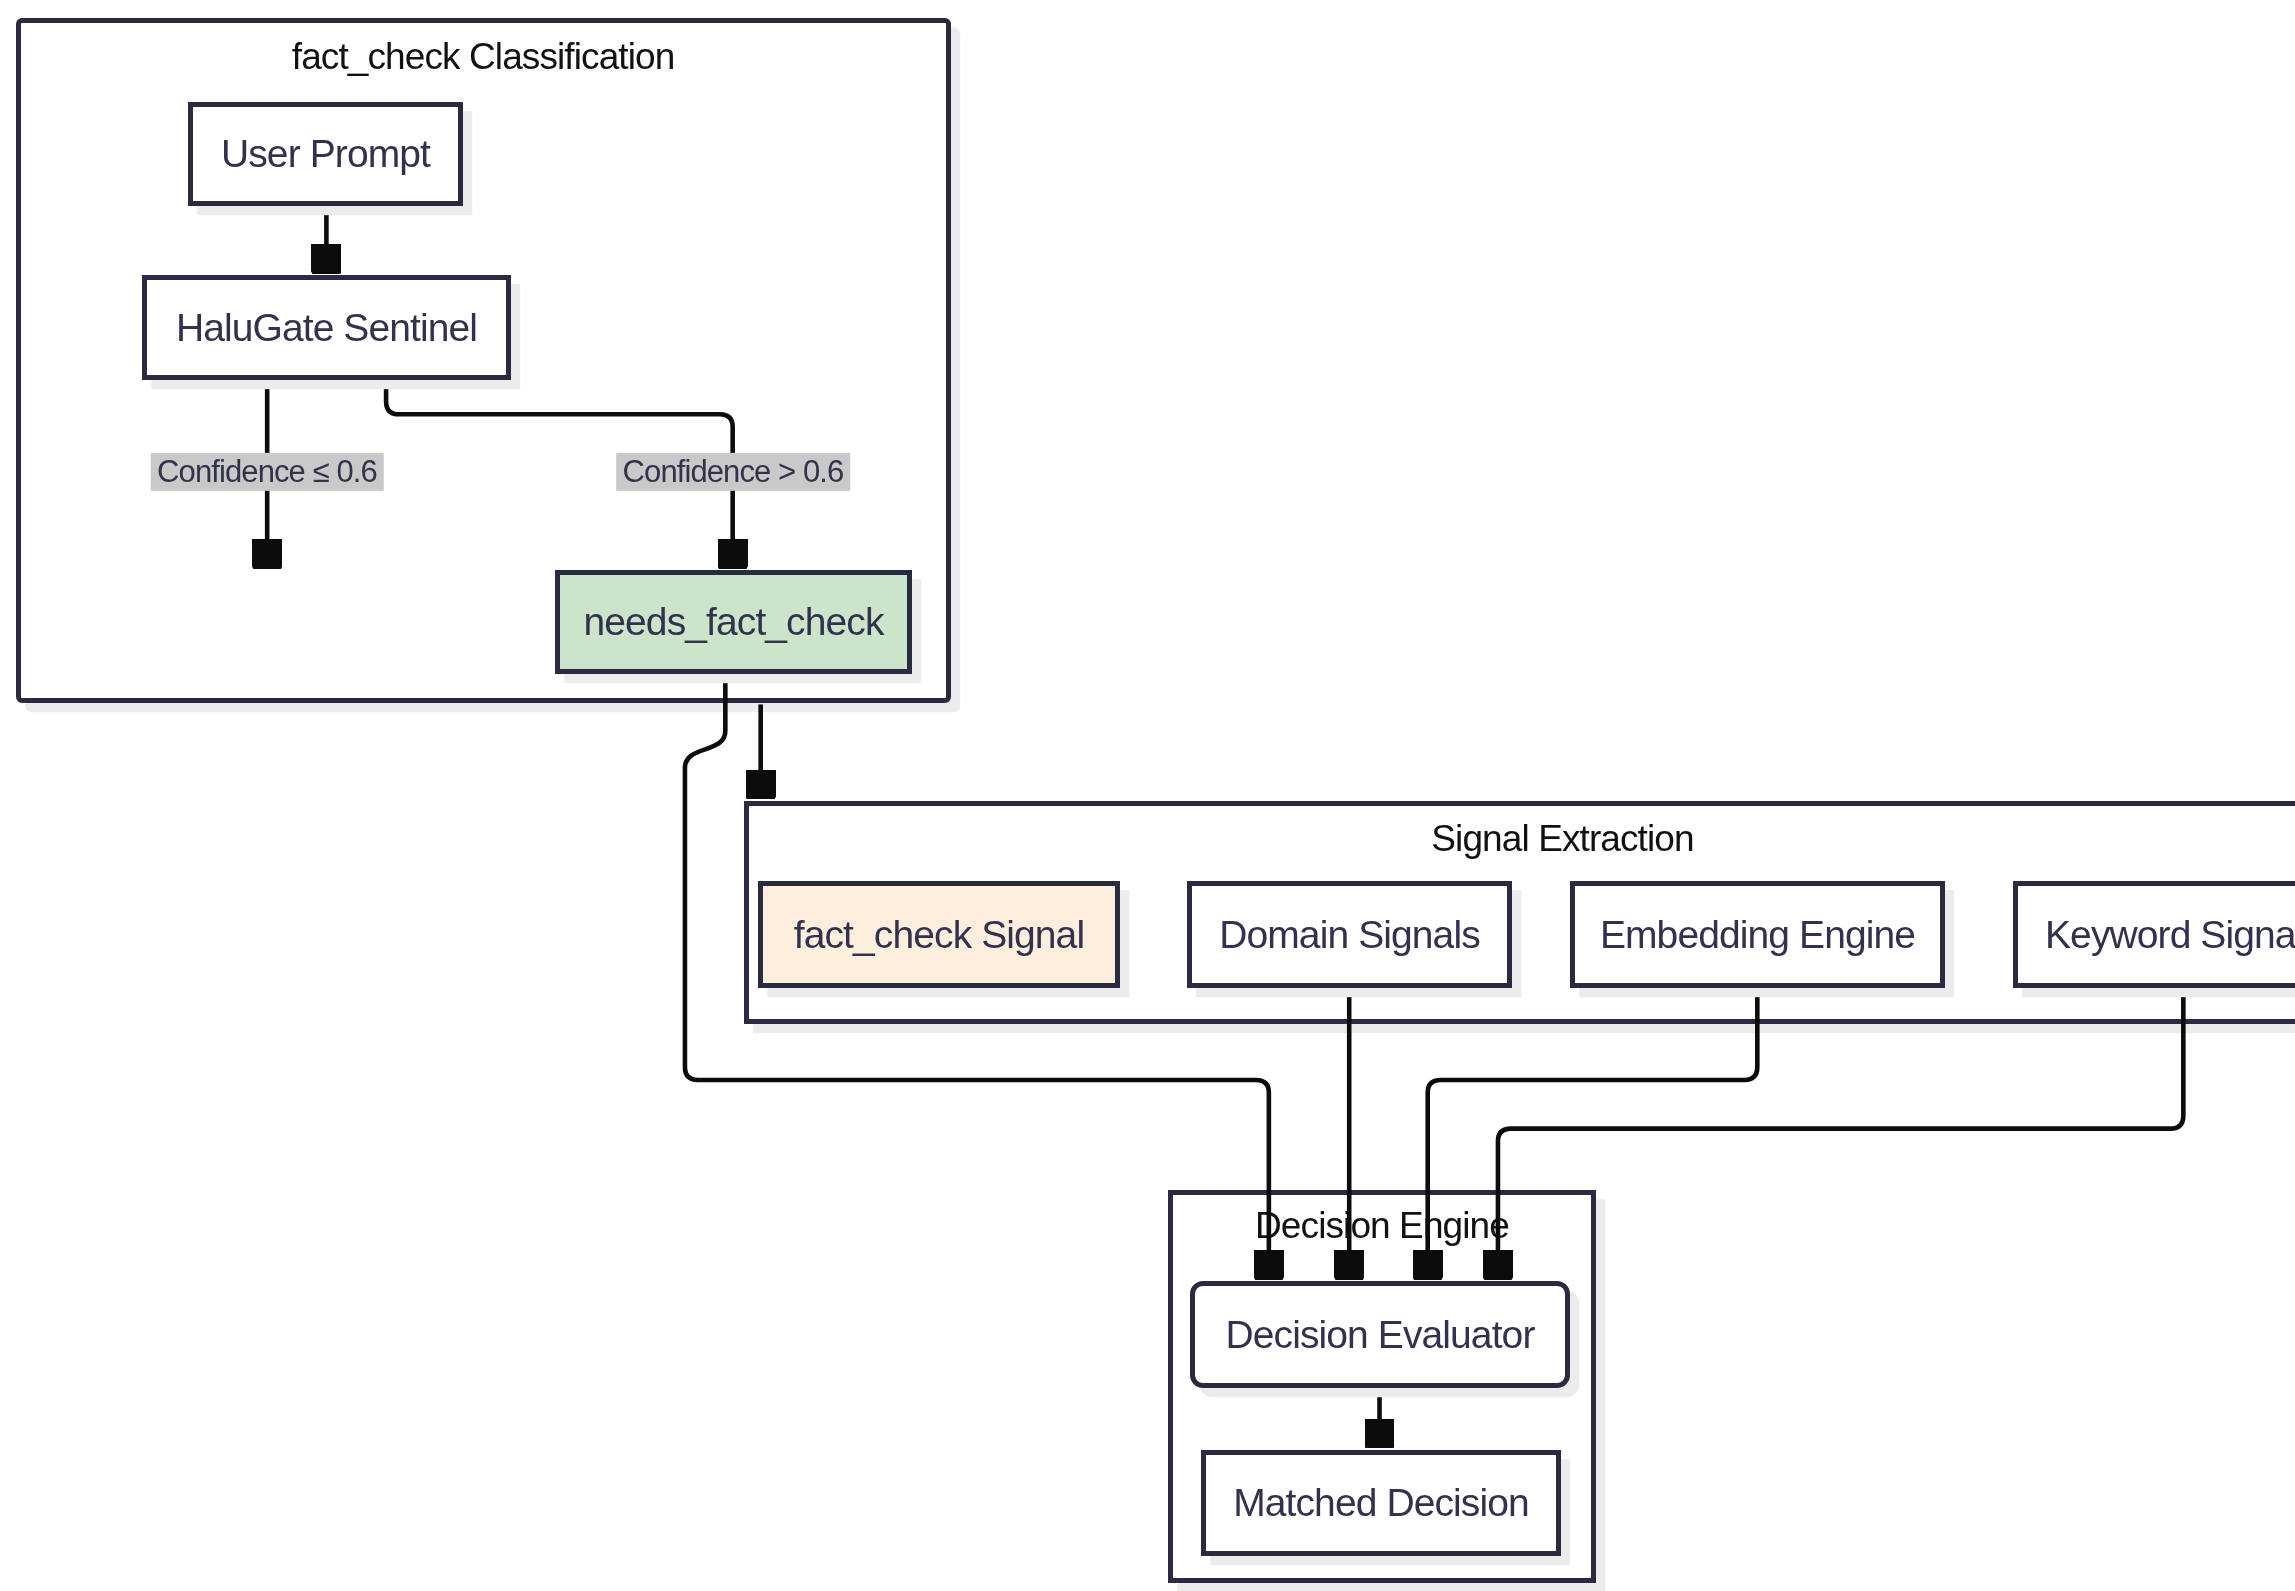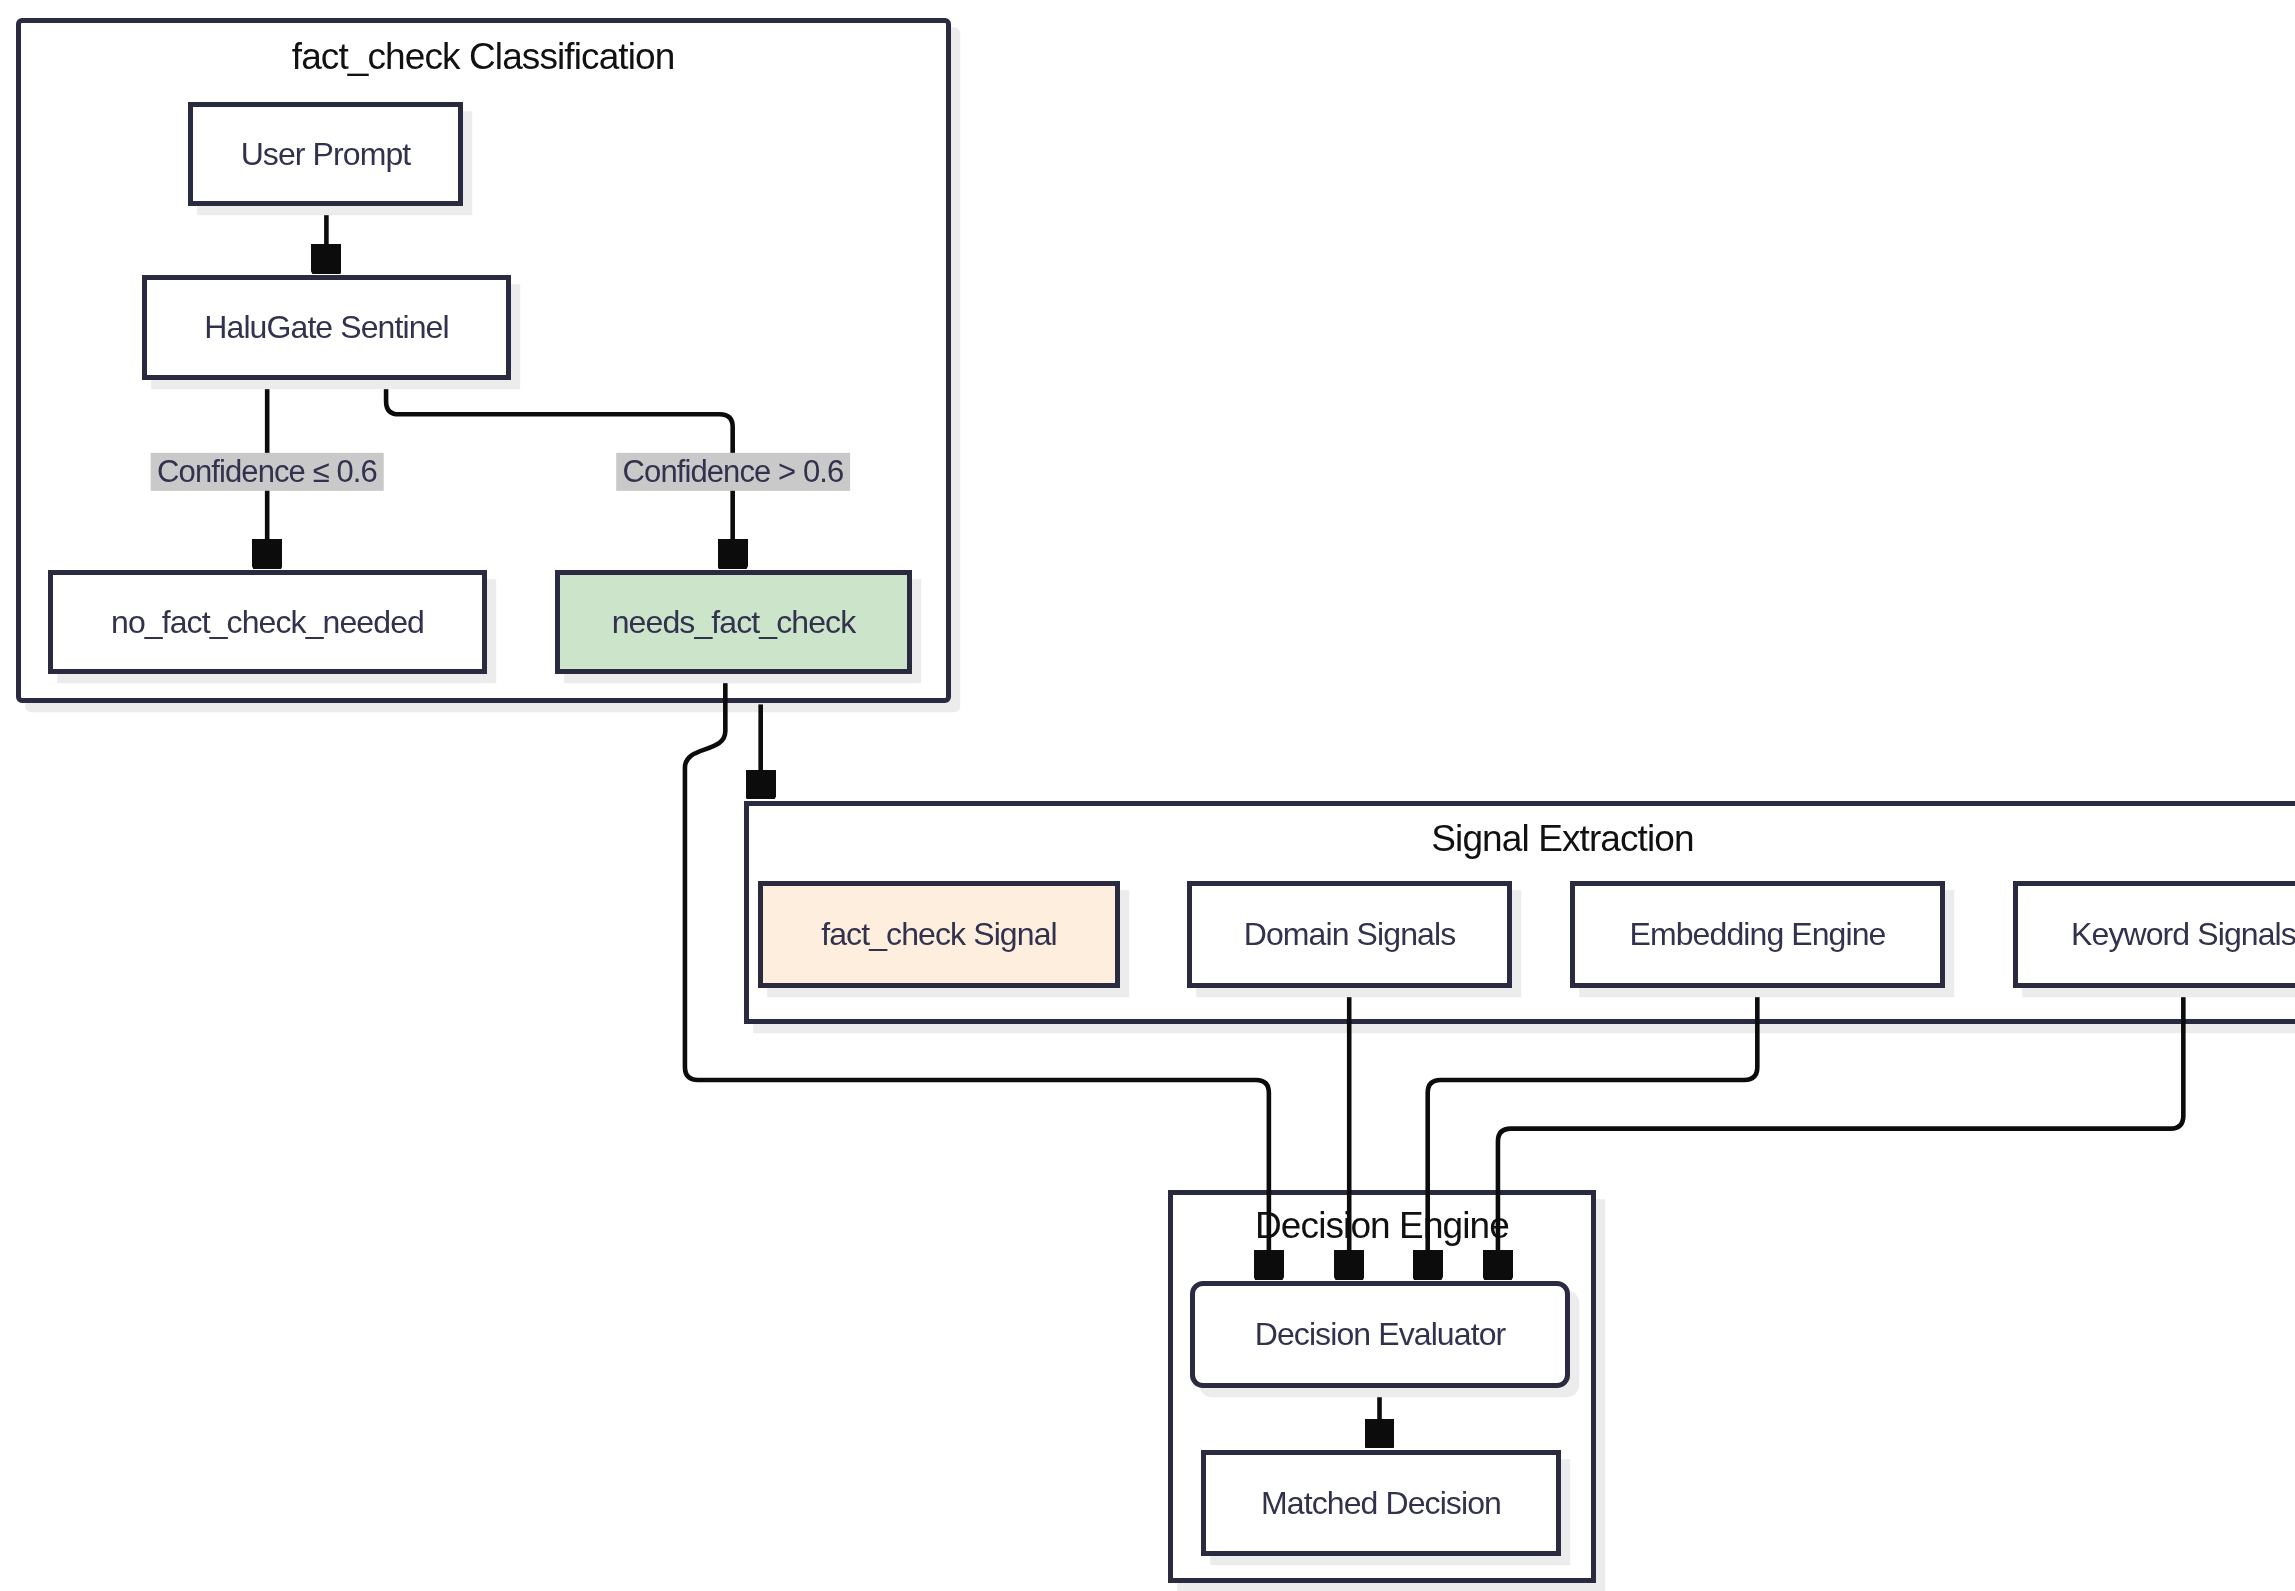--- a/index.html
+++ b/index.html
@@ -50,21 +50,21 @@
 
   
   .node{
     position:absolute;
     z-index:4;
     display:flex;align-items:center;justify-content:center;
     background:var(--node-fill);
     border:5.5px solid var(--node-border);
     box-shadow:9.2px 9.2px 0 0 var(--shadow);
     color:var(--node-text);
-    font-size:32px;
+    font-size:39px;
     letter-spacing:-0.9px;
     white-space:nowrap;
   }
   .node.green{background:var(--green-fill);}
   .node.peach{background:var(--peach-fill);}
 
   
   .edge-label{
     position:absolute;
     z-index:5;
@@ -113,23 +113,20 @@
   </svg>
 
   <div class="node" style="left:188px;top:102px;width:275px;height:104px;">
     <span>User Prompt</span>
   </div>
 
   <div class="node" style="left:142px;top:275px;width:369px;height:105px;">
     <span>HaluGate Sentinel</span>
   </div>
 
-  <div class="node" style="left:48px;top:570px;width:439px;height:104px;">
-    <span>no_fact_check_needed</span>
-  </div>
 
   <div class="node green" style="left:555px;top:570px;width:357px;height:104px;">
     <span>needs_fact_check</span>
   </div>
 
   <div class="node peach" style="left:758px;top:881px;width:362px;height:107px;">
     <span>fact_check Signal</span>
   </div>
 
   <div class="node" style="left:1187px;top:881px;width:325px;height:107px;">

